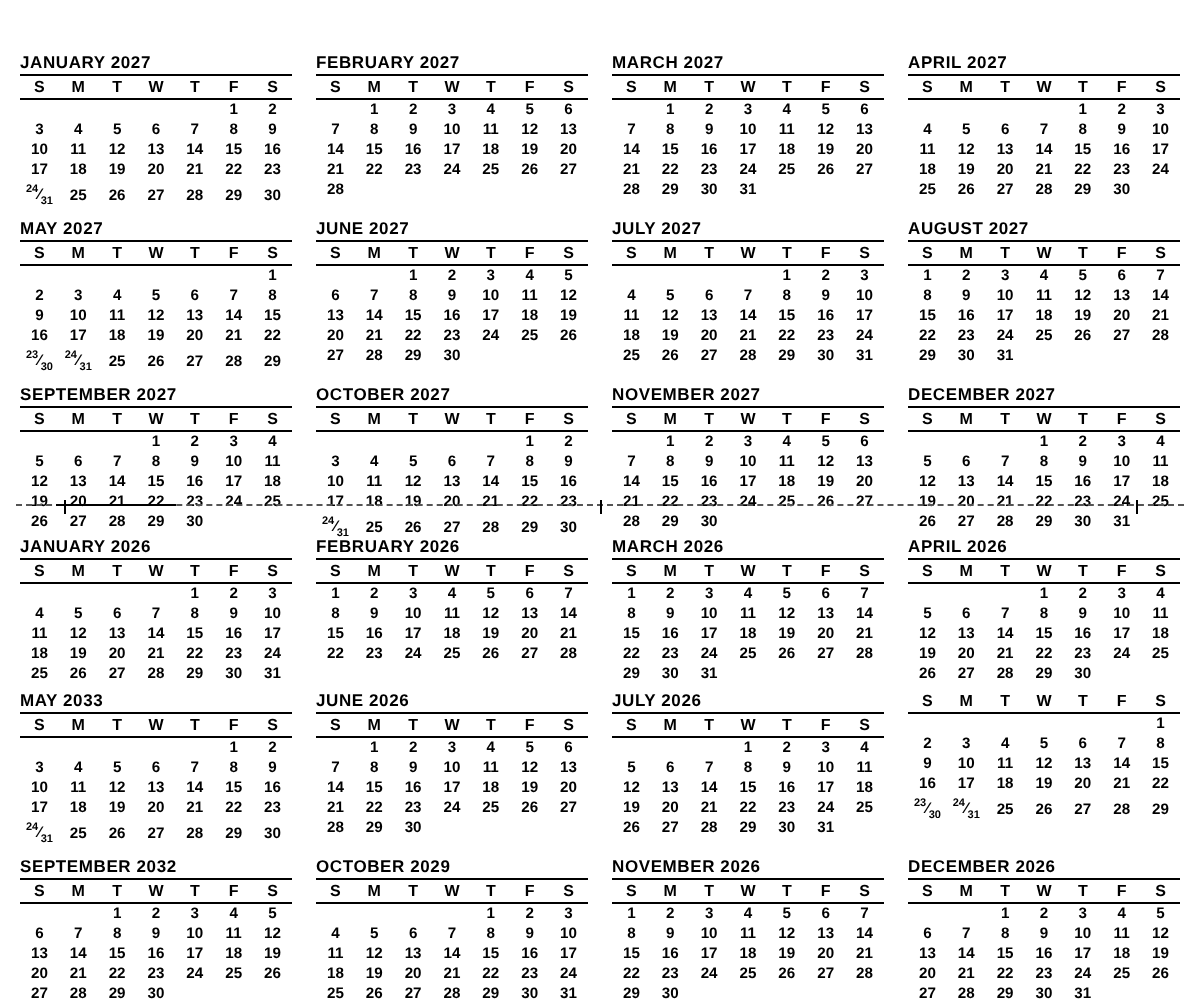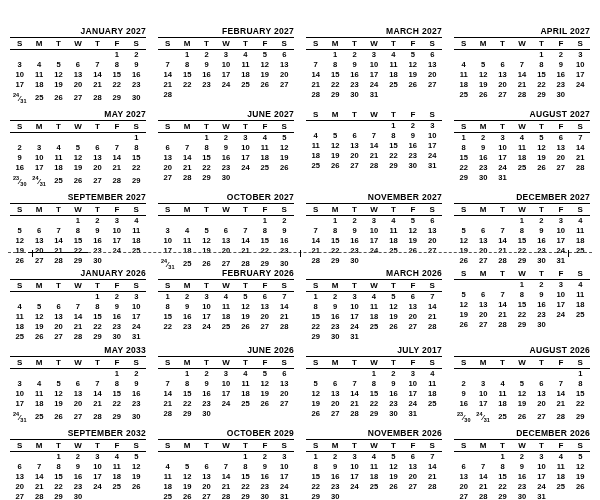--- a/index.html
+++ b/index.html
@@ -32,21 +32,21 @@
     display: grid;
     grid-template-columns: repeat(4, 1fr);
     column-gap: 8px;
     row-gap: 0px;
   }
   .month {
     padding: 0 2px 3px 2px;
     box-sizing: border-box;
   }
   .month-title {
-    text-align: right;
+    text-align: left;
     font-size: 8.5px;
     font-weight: bold;
     letter-spacing: 0.3px;
     line-height: 11px;
     white-space: nowrap;
     border-bottom: 1px solid #000;
     padding-bottom: 0px;
     margin-bottom: 0px;
   }
   table.cal {
@@ -486,20 +486,21 @@
                 <td>29</td>
                 <td>30</td>
                 <td></td>
                 <td></td>
                 <td></td>
               </tr>
             </tbody>
           </table>
         </div>
         <div class="month">
+          <div class="month-title">JULY 2027</div>
           <table class="cal">
             <thead>
               <tr class="dow">
                 <th>S</th>
                 <th>M</th>
                 <th>T</th>
                 <th>W</th>
                 <th>T</th>
                 <th>F</th>
                 <th>S</th>
@@ -1064,20 +1065,21 @@
                 <td>31</td>
                 <td></td>
                 <td></td>
                 <td></td>
                 <td></td>
               </tr>
             </tbody>
           </table>
         </div>
         <div class="month">
+          <div class="month-title">APRIL 2026</div>
           <table class="cal">
             <thead>
               <tr class="dow">
                 <th>S</th>
                 <th>M</th>
                 <th>T</th>
                 <th>W</th>
                 <th>T</th>
                 <th>F</th>
                 <th>S</th>
@@ -1252,21 +1254,21 @@
                 <td>30</td>
                 <td></td>
                 <td></td>
                 <td></td>
                 <td></td>
               </tr>
             </tbody>
           </table>
         </div>
         <div class="month">
-          <div class="month-title">JULY 2017</div>
+          <div class="month-title">JULY 2026</div>
           <table class="cal">
             <thead>
               <tr class="dow">
                 <th>S</th>
                 <th>M</th>
                 <th>T</th>
                 <th>W</th>
                 <th>T</th>
                 <th>F</th>
                 <th>S</th>
@@ -1315,21 +1317,20 @@
                 <td>28</td>
                 <td>29</td>
                 <td>30</td>
                 <td>31</td>
                 <td></td>
               </tr>
             </tbody>
           </table>
         </div>
         <div class="month">
-          <div class="month-title">AUGUST 2026</div>
           <table class="cal">
             <thead>
               <tr class="dow">
                 <th>S</th>
                 <th>M</th>
                 <th>T</th>
                 <th>W</th>
                 <th>T</th>
                 <th>F</th>
                 <th>S</th>

